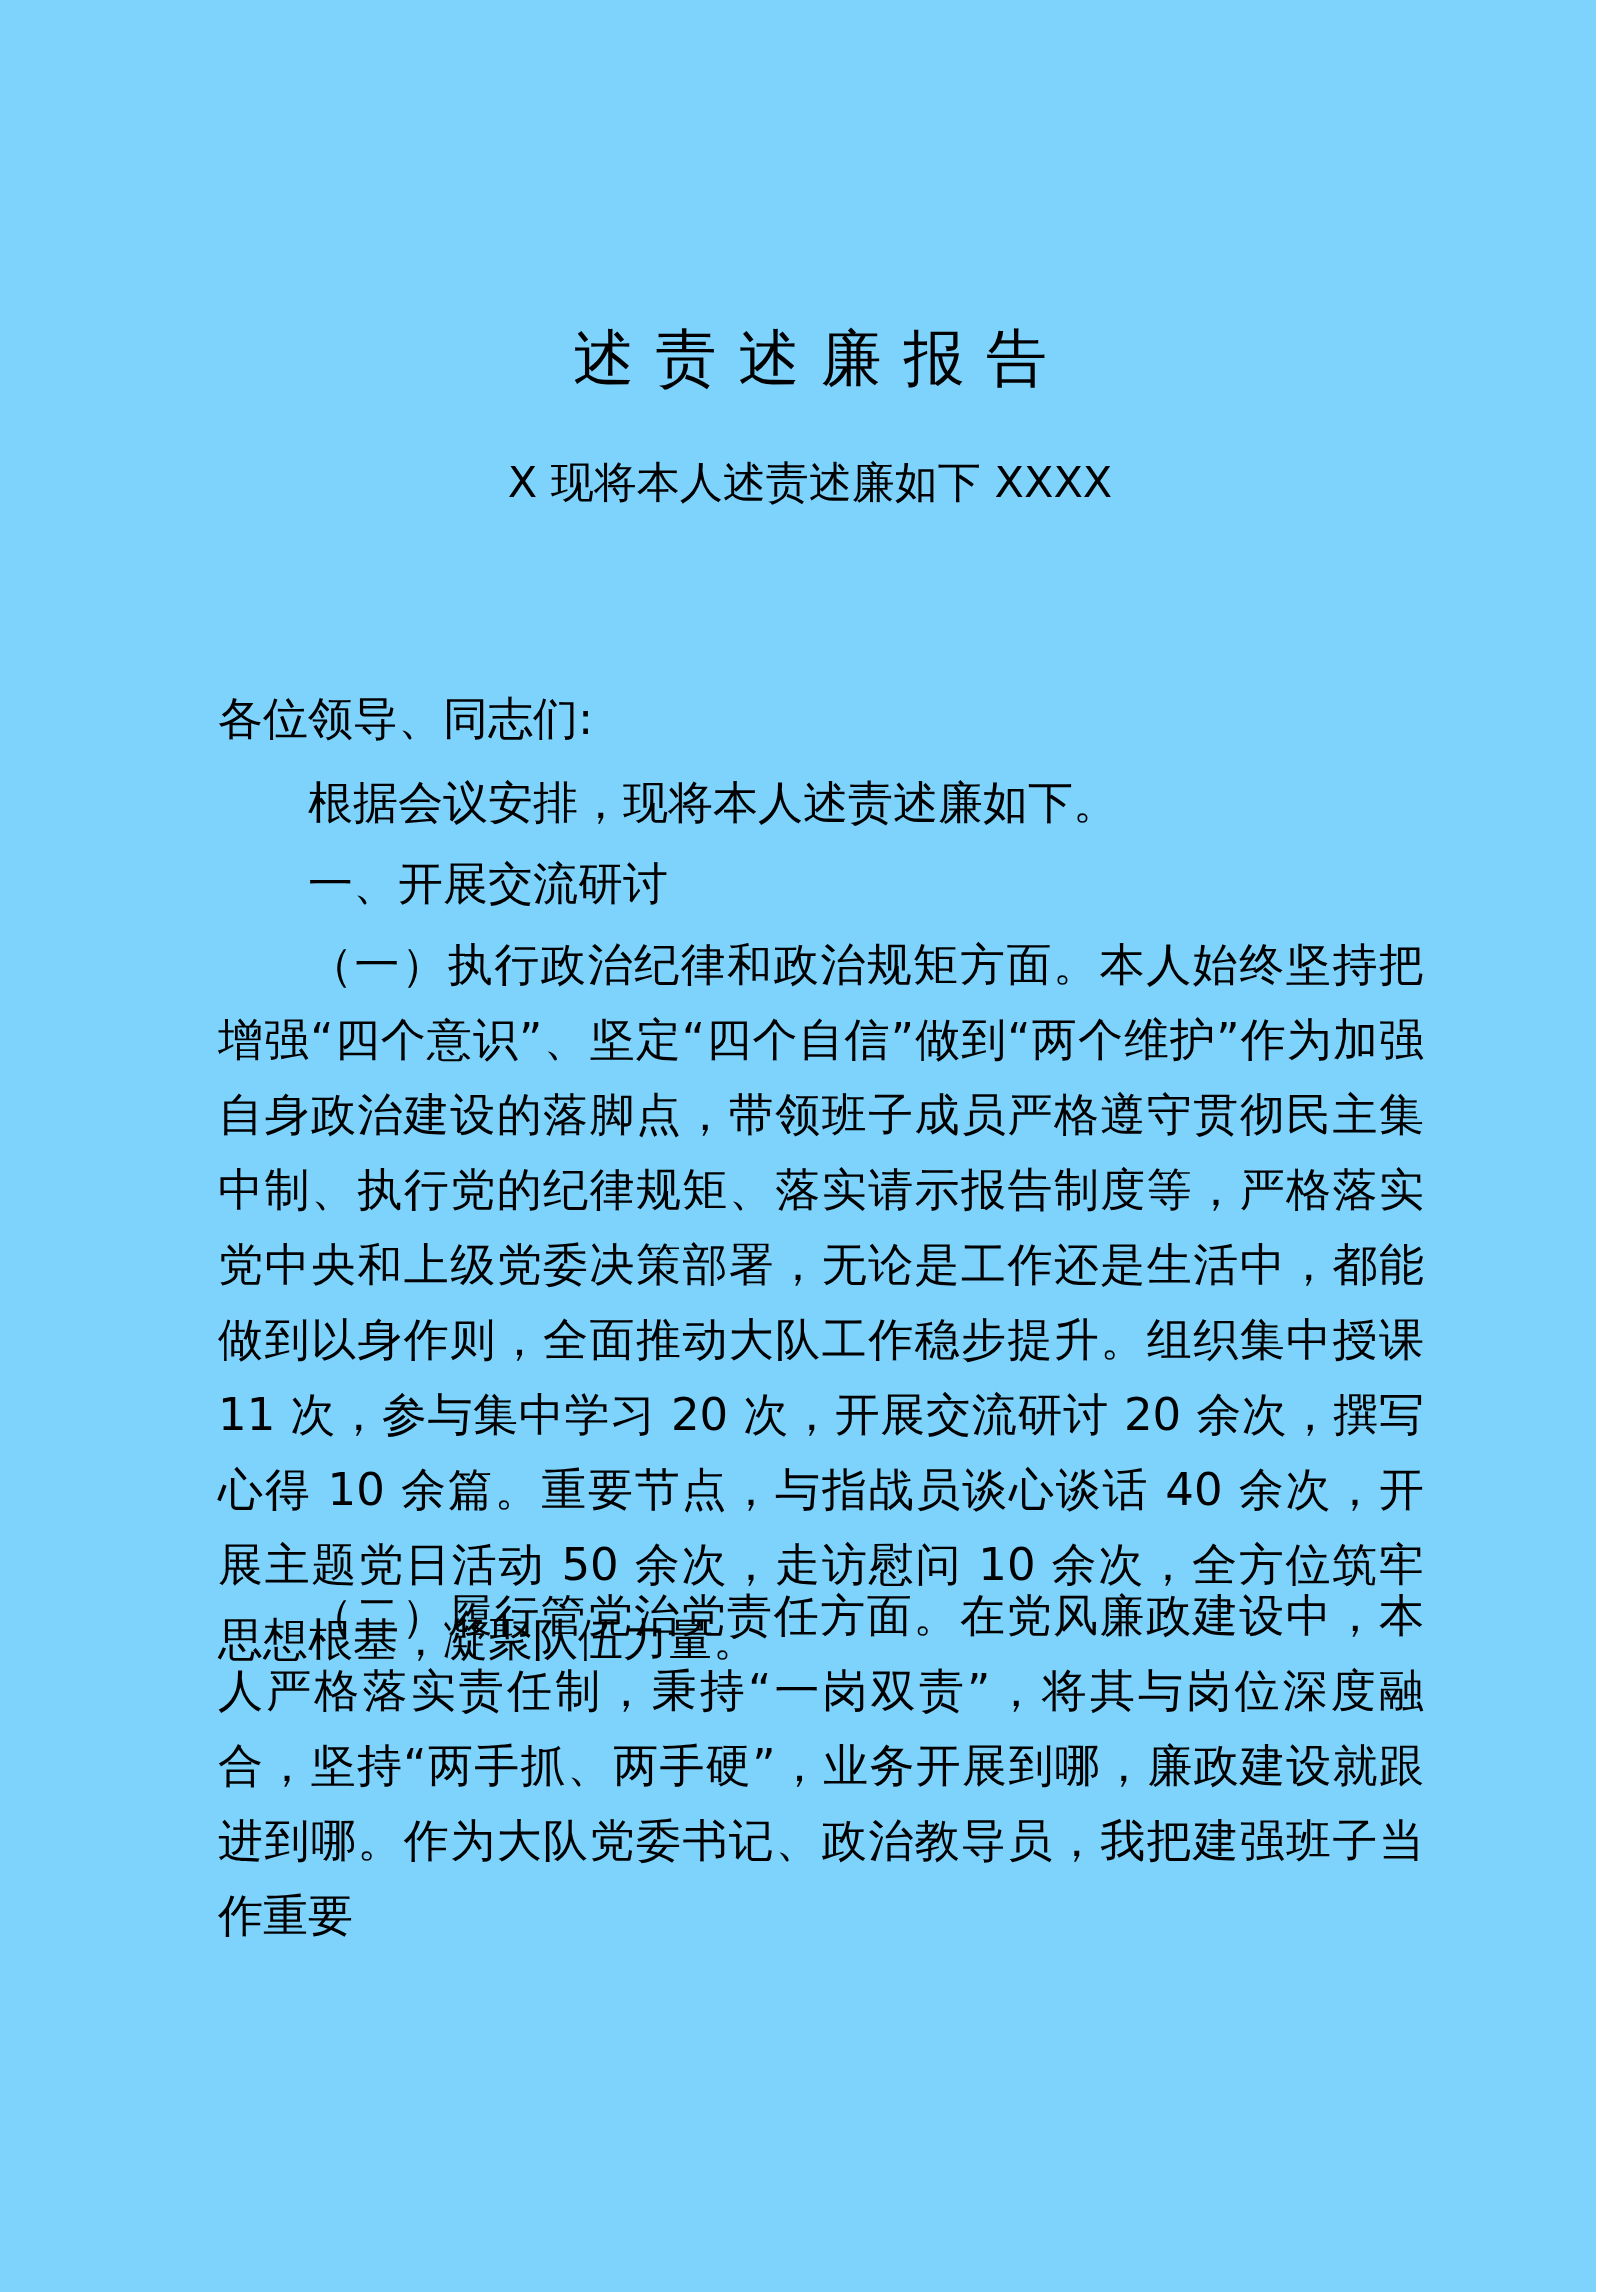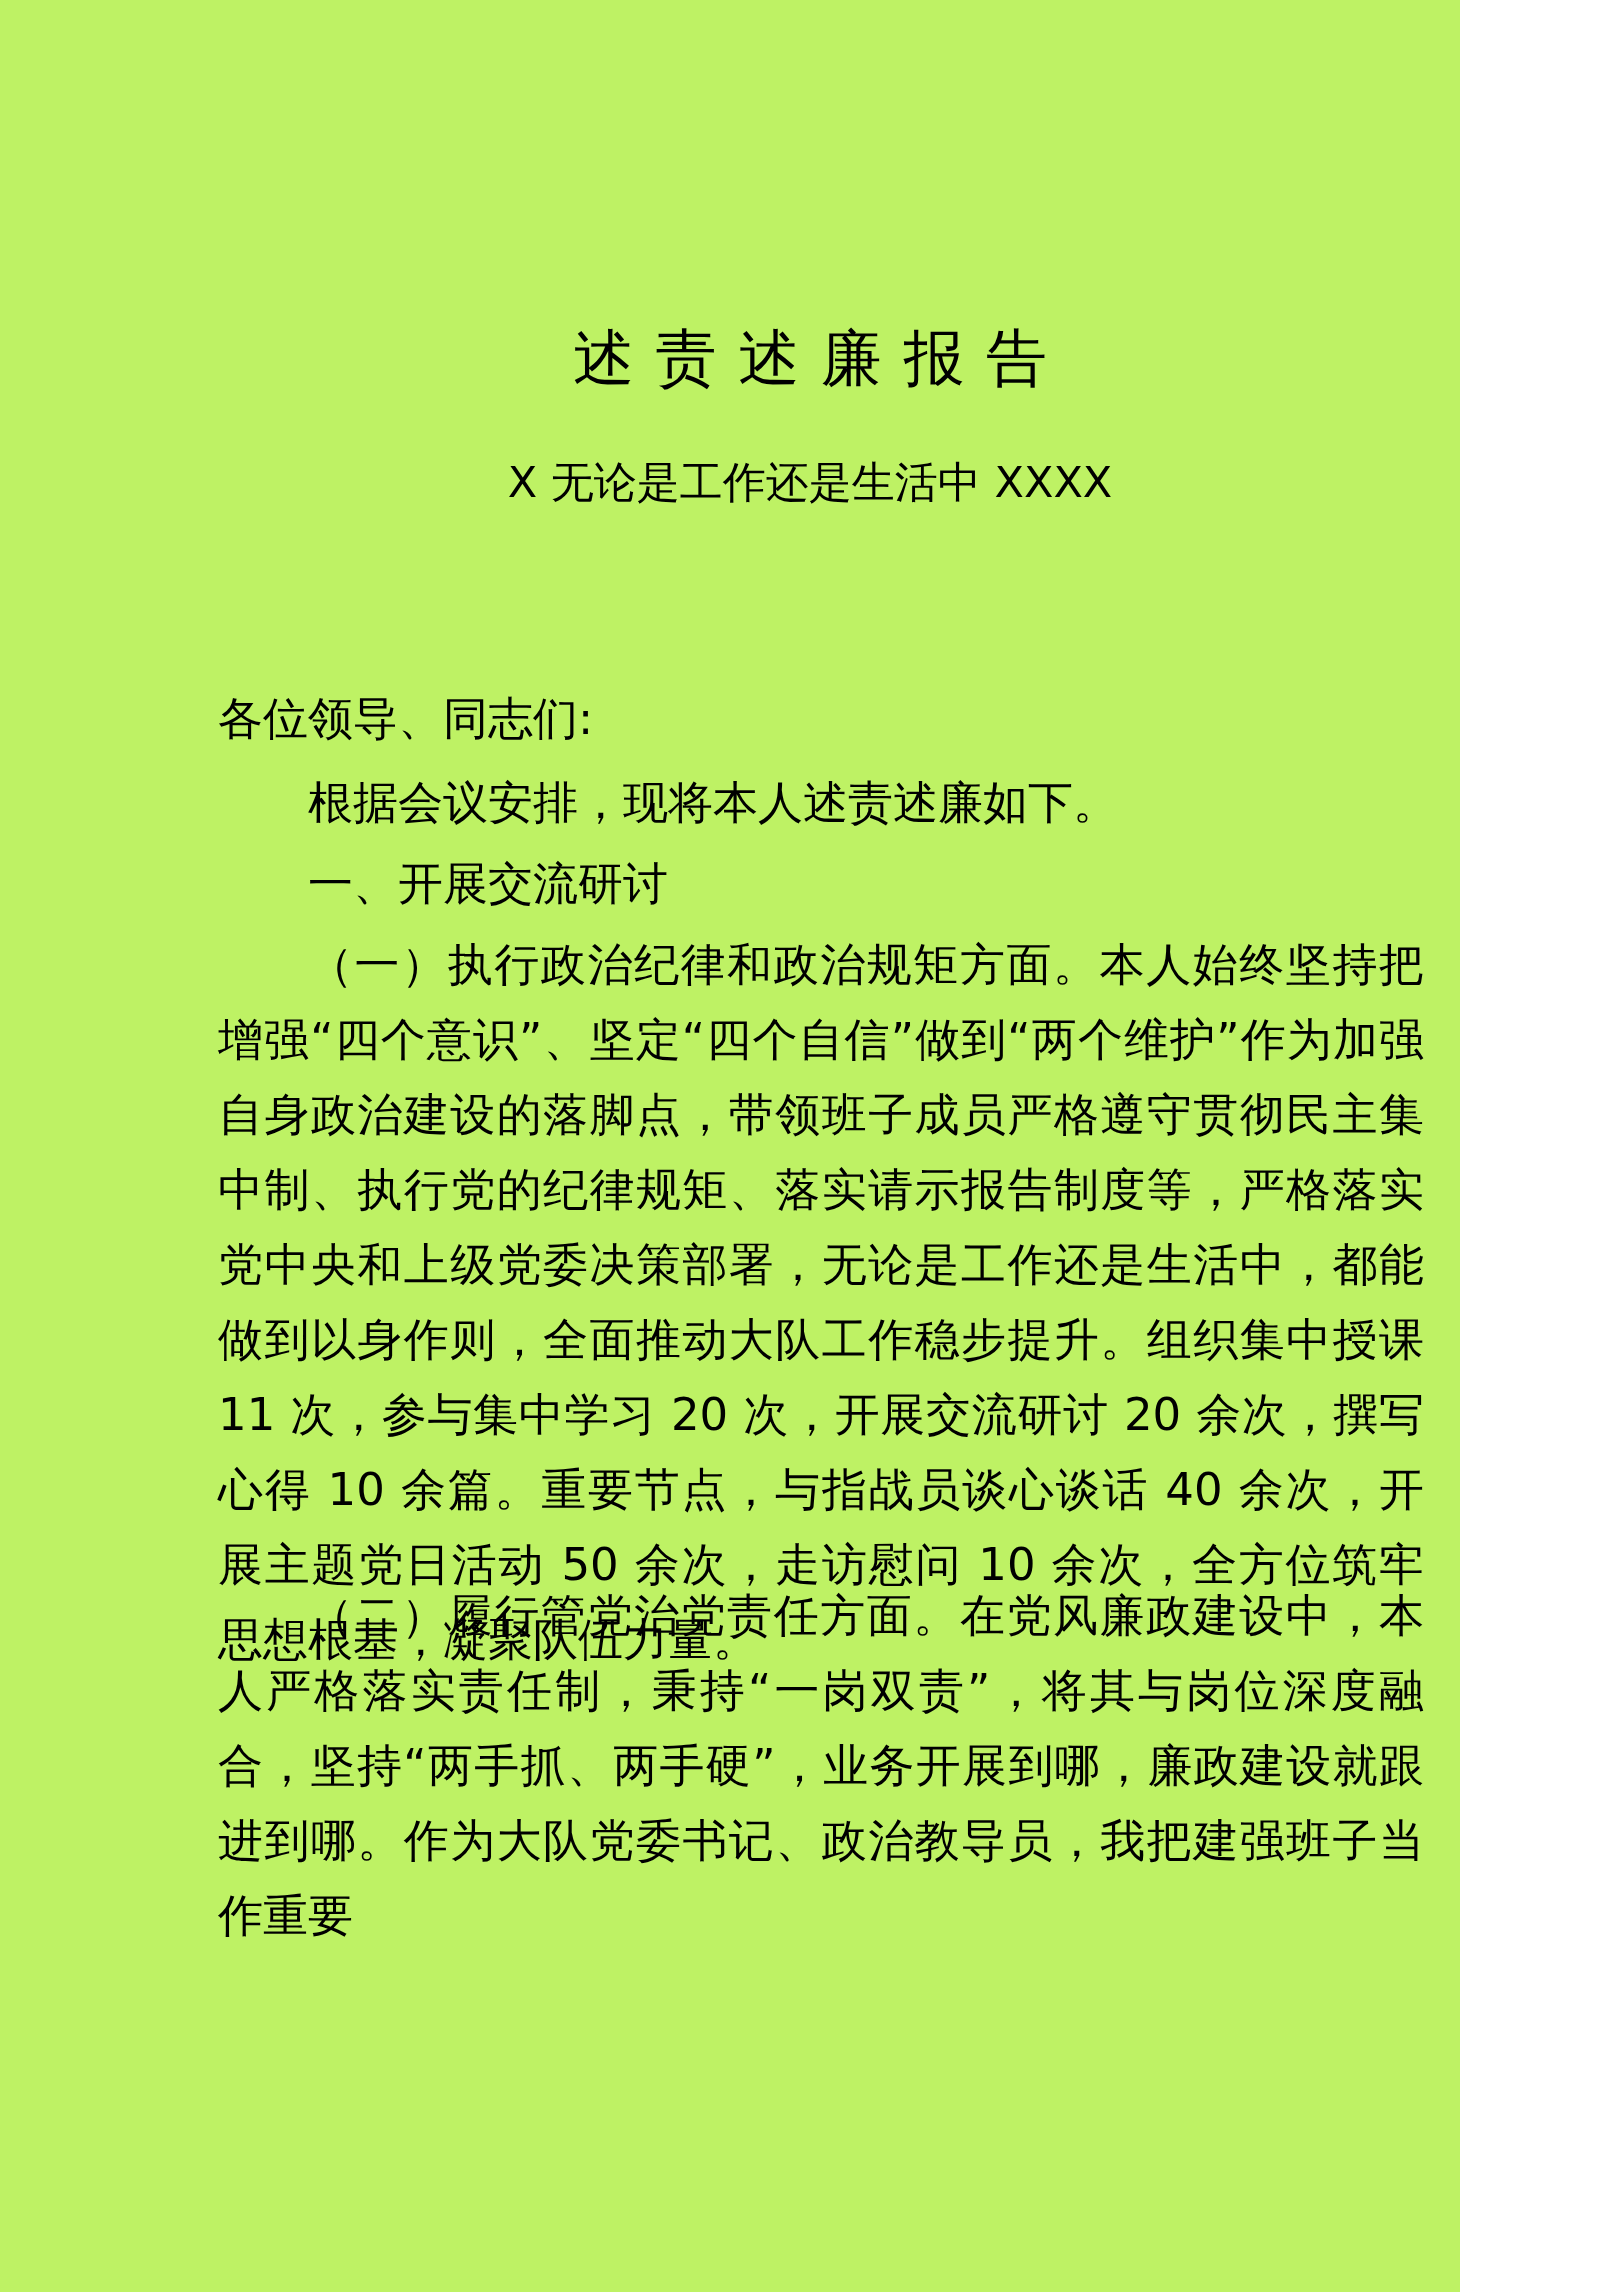--- a/index.html
+++ b/index.html
@@ -11,23 +11,23 @@
       width: 1620px;
       height: 2293px;
       position: relative;
       overflow: hidden;
       color: #000000;
       font-family: "DejaVu Sans", "Liberation Sans", sans-serif;
     }
     .page {
       position: absolute;
       left: 0; top: 0;
-      width: 1460px;
+      width: 1596px;
       height: 2293px;
-      background: #bef264;
+      background: #7dd3fc;
     }
     .title {
       position: absolute;
       left: 0;
       width: 1620px;
       top: 316px;
       text-align: center;
       font-size: 61px;
       letter-spacing: 21.6px;
       line-height: 84px;
@@ -69,21 +69,21 @@
     .section1 { top: 927px; text-indent: 90px; }
     .section2 { top: 1578px; text-indent: 90px; }
   </style>
 </head>
 <body>
 
 <div class="page">
 
   <div class="title">述责述廉报告</div>
 
-  <div class="subtitle">X 无论是工作还是生活中  XXXX</div>
+  <div class="subtitle">X 现将本人述责述廉如下  XXXX</div>
 
 
   <div class="body-text intro">根据会议安排，现将本人述责述廉如下。</div>
 
   <div class="body-text salutation">各位领导、同志们:</div>
 
   <div class="body-text heading1">一、开展交流研讨</div>
 
   <div class="body-text section1">（一）执行政治纪律和政治规矩方面。本人始终坚持把增强“四个意识”、坚定“四个自信”做到“两个维护”作为加强自身政治建设的落脚点，带领班子成员严格遵守贯彻民主集中制、执行党的纪律规矩、落实请示报告制度等，严格落实党中央和上级党委决策部署，无论是工作还是生活中，都能做到以身作则，全面推动大队工作稳步提升。组织集中授课 11 次，参与集中学习 20 次，开展交流研讨 20 余次，撰写心得 10 余篇。重要节点，与指战员谈心谈话 40 余次，开展主题党日活动 50 余次，走访慰问 10 余次，全方位筑牢思想根基，凝聚队伍力量。</div>
 

